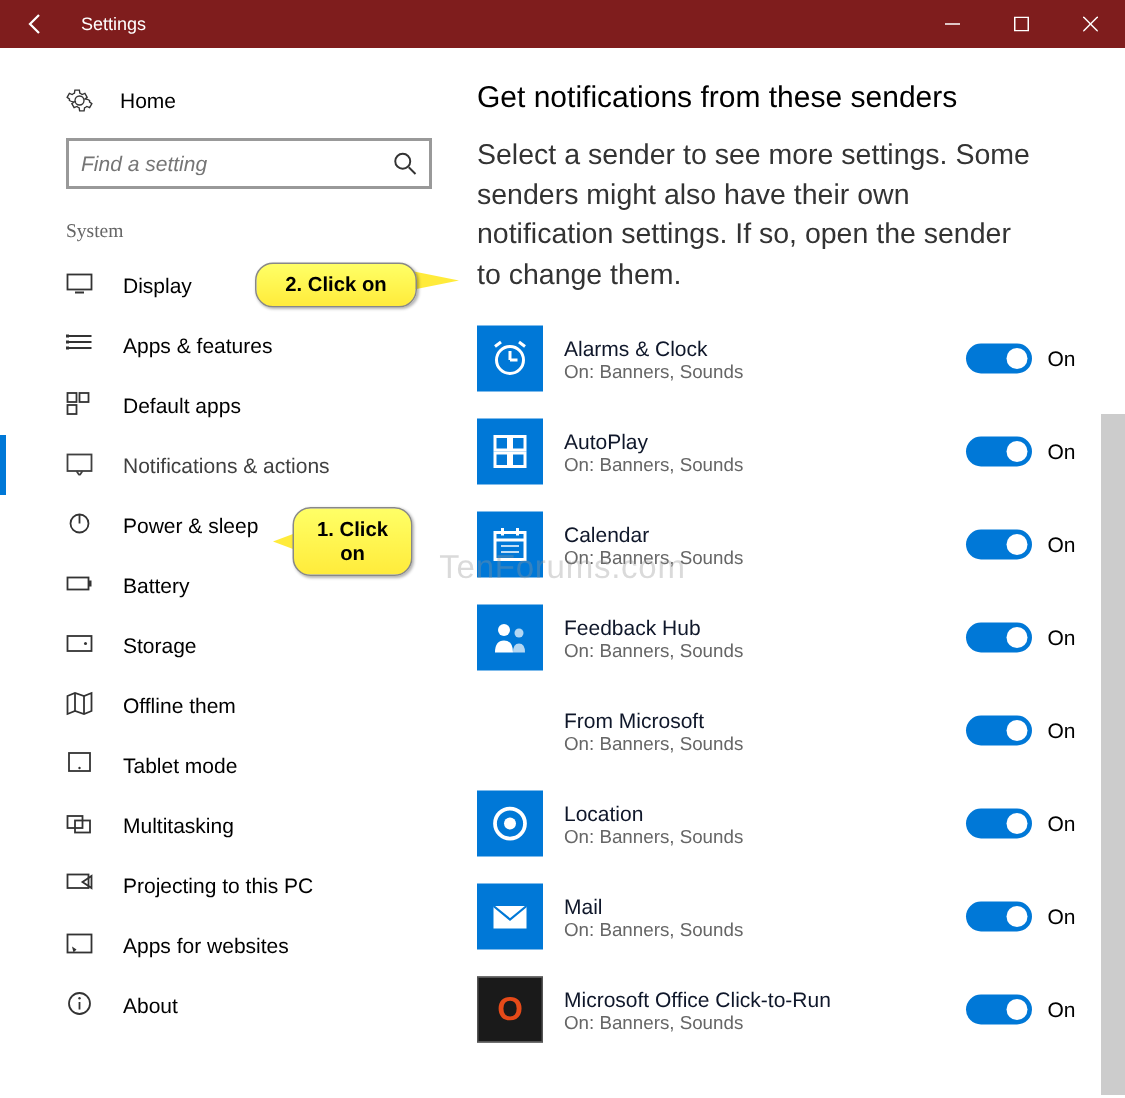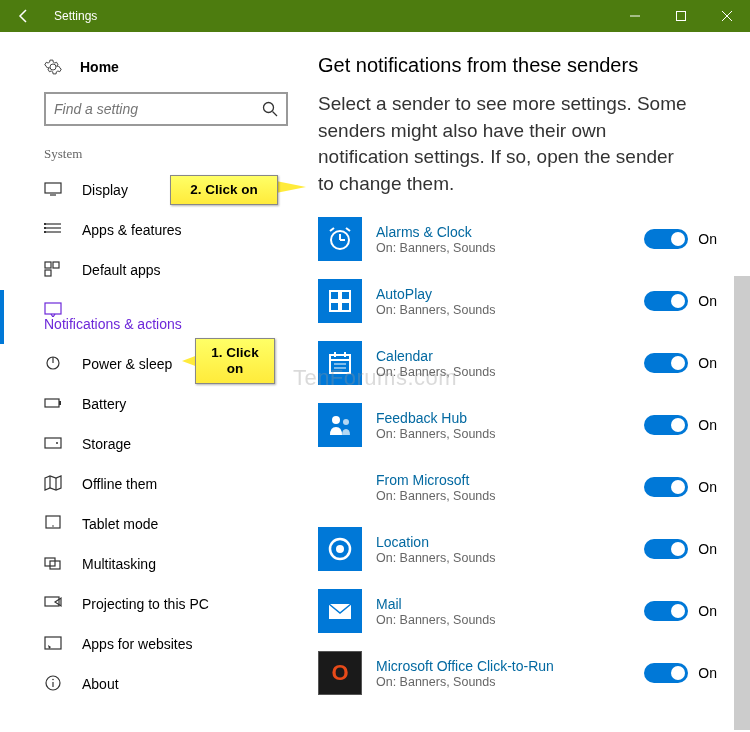--- a/index.html
+++ b/index.html
@@ -1,64 +1,64 @@
 <!DOCTYPE html>
 <html><head>
 <meta charset="utf-8">
 <style>
   * { box-sizing: border-box; margin: 0; padding: 0; font-family: "Segoe UI", Arial, sans-serif; }
   body { background: #fff; width: 750px; height: 732px; overflow: hidden; position: relative; }
   
-  .titlebar { height: 32px; background: #4d7c0f; color: #fff; display: flex; align-items: center; }
+  .titlebar { height: 32px; background: #7f1d1d; color: #fff; display: flex; align-items: center; }
   .back-btn { width: 48px; height: 32px; display: flex; align-items: center; justify-content: center; cursor: pointer; }
   .back-btn svg { width: 16px; height: 16px; }
   .title { font-size: 12px; margin-left: 6px; flex: 1; }
   .win-controls { display: flex; }
   .win-btn { width: 46px; height: 32px; display: flex; align-items: center; justify-content: center; cursor: pointer; }
   .win-btn svg { width: 10px; height: 10px; }
   
   .content { display: flex; height: calc(100% - 32px); position: relative; }
   
   .sidebar { width: 308px; padding: 18px 0 0 0; overflow-y: auto; }
-  .home-row { display: flex; align-items: center; padding: 8px 20px 12px 44px; font-size: 14px; cursor: pointer; font-weight: bold; }
+  .home-row { display: flex; align-items: center; padding: 8px 20px 12px 44px; font-size: 14px; cursor: pointer; }
   .gear-icon { width: 18px; height: 18px; margin-right: 18px; }
   .search-box { margin: 4px 20px 14px 44px; border: 2px solid #999; height: 34px; display: flex; align-items: center; padding: 0 8px; }
   .search-box input { border: none; outline: none; flex: 1; font-size: 14px; font-style: italic; color: #666; background: transparent; }
   .search-box .sicon { width: 16px; height: 16px; color: #333; }
   .section-label { color: #666; font-size: 13px; padding: 6px 20px 8px 44px; font-family: Liberation Serif, serif; }
   .nav-item { display: flex; align-items: flex-start; padding: 12px 20px 12px 44px; font-size: 14px; cursor: pointer; position: relative; }
-  .nav-item.active { color: #6d28d9; flex-direction: column; }
+  .nav-item.active { color: #404040; }
   .nav-item.active::before { content: ""; position: absolute; left: 0; top: 0; bottom: 0; width: 4px; background: #0078d7; }
   .nav-icon { width: 18px; height: 14px; margin-right: 20px; flex-shrink: 0; display: flex; align-items: center; justify-content: center; }
   
   .main { flex: 1; padding: 22px 33px 0 10px; overflow-y: auto; position: relative; }
   .main h1 { font-size: 20px; font-weight: 400; margin-bottom: 14px; }
   .main .subtitle { font-size: 19px; color: #333; line-height: 1.4; margin-bottom: 20px; max-width: 370px; }
   
   .sender-item { display: flex; align-items: center; margin-bottom: 18px; }
   .sender-icon { width: 44px; height: 44px; background: #0078d7; margin-right: 14px; flex-shrink: 0; display: flex; align-items: center; justify-content: center; }
   .sender-icon svg { width: 28px; height: 28px; }
   .sender-info { flex: 1; }
-  .sender-name { font-size: 14px; color: #0369a1; }
+  .sender-name { font-size: 14px; color: #0f172a; }
   .sender-status { font-size: 12.5px; color: #666; margin-top: 1px; }
   .toggle-wrap { display: flex; align-items: center; }
   .toggle { width: 44px; height: 20px; background: #0078d7; border-radius: 10px; position: relative; margin-right: 10px; cursor: pointer; }
   .toggle::after { content: ""; position: absolute; right: 3px; top: 3px; width: 14px; height: 14px; background: #fff; border-radius: 50%; }
   .toggle-label { font-size: 14px; text-align: center; }
   
   .ms-icon { background: #fff !important; display: grid; grid-template-columns: 1fr 1fr; grid-template-rows: 1fr 1fr; gap: 2px; padding: 4px; }
   .ms-icon div:nth-child(1){background:#f25022;} .ms-icon div:nth-child(2){background:#7fba00;}
   .ms-icon div:nth-child(3){background:#00a4ef;} .ms-icon div:nth-child(4){background:#ffb900;}
   
   .office-icon { background: #1a1a1a !important; border: 1px solid #555; }
   .office-icon span { color: #e64a19; font-weight: bold; font-size: 22px; font-family: Arial; }
   
   .scrollbar { position: absolute; right: 0; top: 244px; width: 16px; height: 454px; background: #ccc; }
   
-  .callout { position: absolute; background: linear-gradient(#ffff66, #ffeb3b); border: 1px solid #888; border-radius: 0; padding: 6px 10px; font-weight: bold; font-size: 13.5px; text-align: center; line-height: 1.2; box-shadow: 1px 1px 2px rgba(0,0,0,0.3); z-index: 10; }
+  .callout { position: absolute; background: linear-gradient(#ffff66, #ffeb3b); border: 1px solid #888; border-radius: 12px; padding: 6px 10px; font-weight: bold; font-size: 13.5px; text-align: center; line-height: 1.2; box-shadow: 1px 1px 2px rgba(0,0,0,0.3); z-index: 10; }
   .callout-arrow { position: absolute; width: 0; height: 0; z-index: 9; }
   .callout1 { left: 195px; top: 338px; width: 80px; }
   .arrow1 { left: 182px; top: 355px; border-top: 6px solid transparent; border-bottom: 6px solid transparent; border-right: 16px solid #ffeb3b; }
   .callout2 { left: 170px; top: 175px; width: 108px; }
   .arrow2 { left: 276px; top: 181px; border-top: 6px solid transparent; border-bottom: 6px solid transparent; border-left: 30px solid #ffeb3b; }
   
   .watermark { position: absolute; left: 50%; top: 365px; transform: translateX(-50%); font-size: 22px; color: rgba(150,150,150,0.35); font-weight: 500; letter-spacing: 0.5px; pointer-events: none; z-index: 5; }
 </style>
 </head>
 <body>

